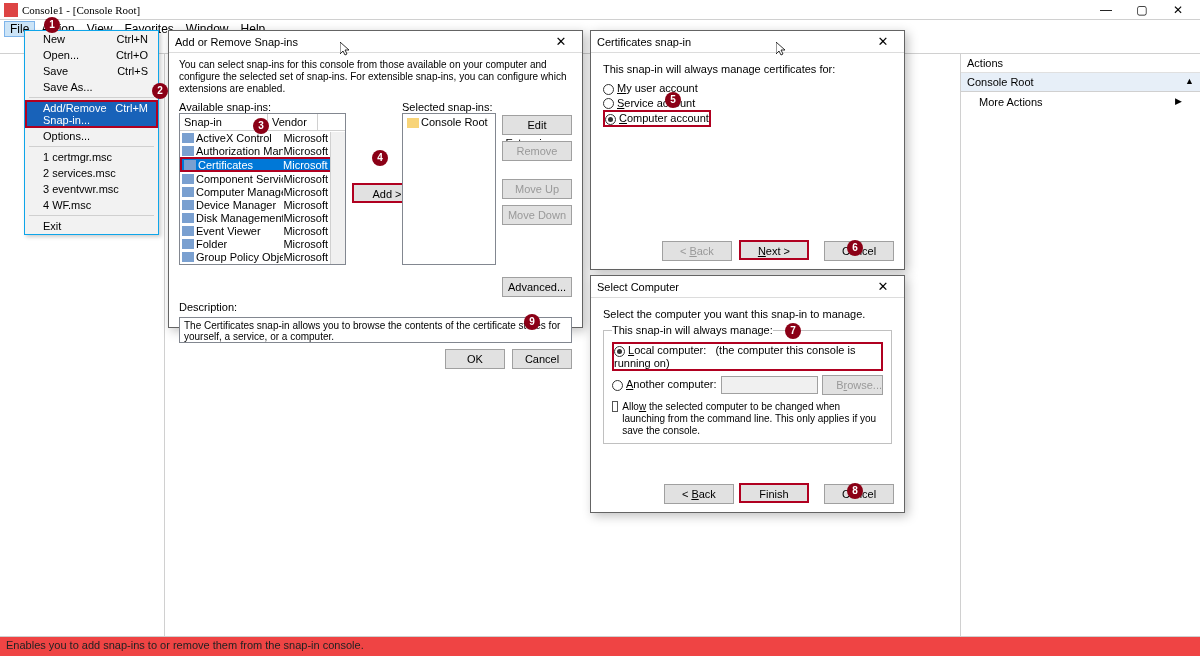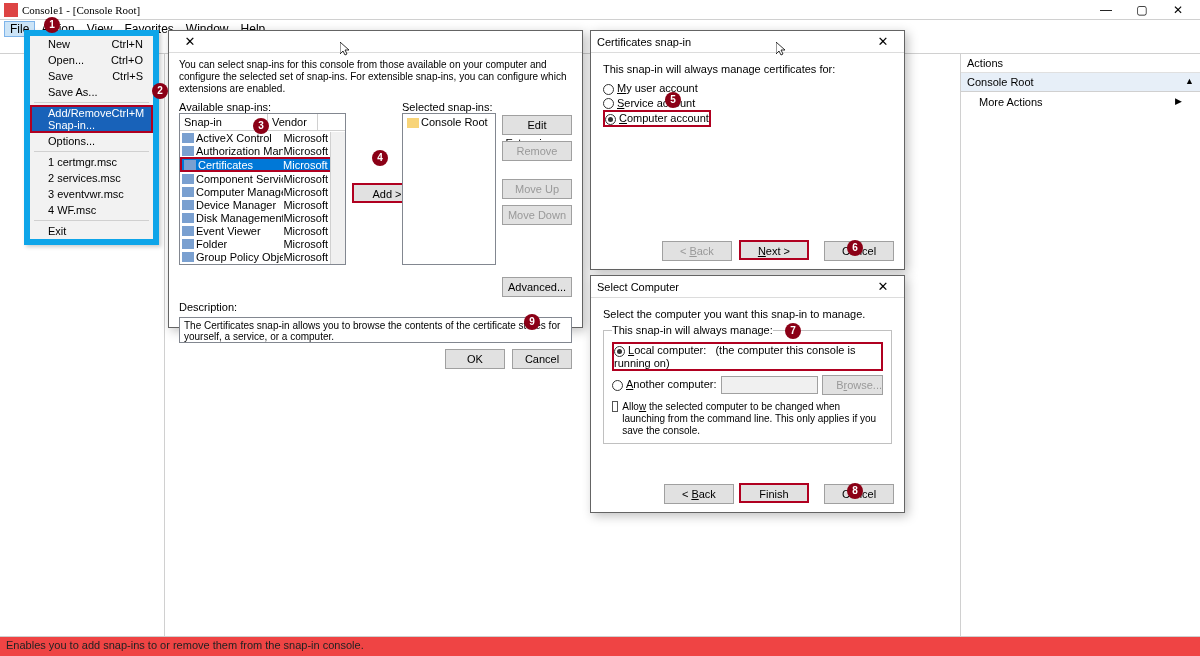--- a/index.html
+++ b/index.html
@@ -26,21 +26,21 @@
 .actionspanel { width: 240px; border-left: 1px solid #d0d0d0; }
 .actionspanel .hdr { background: #fff; padding: 3px 6px; font-size: 11px; border-bottom: 1px solid #e0e0e0; }
 .actionspanel .subhdr { background: #e7eff8; padding: 3px 6px; font-size: 11px; border-bottom: 1px solid #d0d0d0; display: flex; justify-content: space-between; }
 .actionspanel .subitem { padding: 4px 18px; font-size: 11px; display: flex; justify-content: space-between; }
 .arrow { font-size: 9px; }
 
 
 .statusbar { position: absolute; left: 0; right: 0; bottom: 0; height: 20px; background: #ef4444; border-top: 1px solid #d0d0d0; padding: 2px 6px; font-size: 11px; color: #222; }
 
 
-.filemenu { position: absolute; top: 30px; left: 24px; width: 135px; background: #f2f2f2; border: 6px solid #0ea5e9; box-shadow: 2px 2px 4px rgba(0,0,0,0.2); z-index: 50; font-size: 11px; }
+.filemenu { position: absolute; top: 30px; left: 24px; width: 135px; background: #f2f2f2; border: 1px solid #0ea5e9; box-shadow: 2px 2px 4px rgba(0,0,0,0.2); z-index: 50; font-size: 11px; }
 .filemenu .mi { display: flex; justify-content: space-between; padding: 2px 10px 2px 18px; cursor: pointer; }
 .filemenu .mi.hl { background: #1862b9; color: #fff; border: 2px solid #b00020; padding: 0 8px 0 16px; }
 .filemenu .sep { height: 1px; background: #d0d0d0; margin: 2px 4px; }
 
 
 .dialog { position: absolute; background: #fff; border: 1px solid #646464; box-shadow: 3px 3px 10px rgba(0,0,0,0.25); z-index: 100; font-size: 11px; }
 .dialog .dtitle { height: 22px; display: flex; align-items: center; padding: 0 6px; background: #fff; border-bottom: 1px solid #dcdcdc; }
 .dialog .dtitle .txt { flex: 1; }
 .dialog .dtitle .close { width: 30px; text-align: center; cursor: pointer; font-size: 13px; }
 .dialog .dbody { padding: 10px 12px; }
@@ -169,20 +169,21 @@
     </div>
   <div class="sep"></div>
   <div class="mi">
       <span>Exit</span>
       <span></span>
     </div>
 </div>
 
 <div class="dialog" style="left:168px; top:30px; width:415px; height:298px;">
   <div class="dtitle">
+    <div class="txt">Add or Remove Snap-ins</div>
     <div class="close">✕</div>
   </div>
   <div class="dbody" style="padding:6px 10px;">
     <div style="font-size:10px; line-height:12px; margin-bottom:6px;">You can select snap-ins for this console from those available on your computer and configure the selected set of snap-ins. For extensible snap-ins, you can configure which extensions are enabled.</div>
     <div style="display:flex; gap:6px;">
       <div style="width:167px;">
         <div>Available snap-ins:</div>
         <div class="snaplist">
           <div class="snaplisthdr">
             <div style="width:88px;">Snap-in</div>

